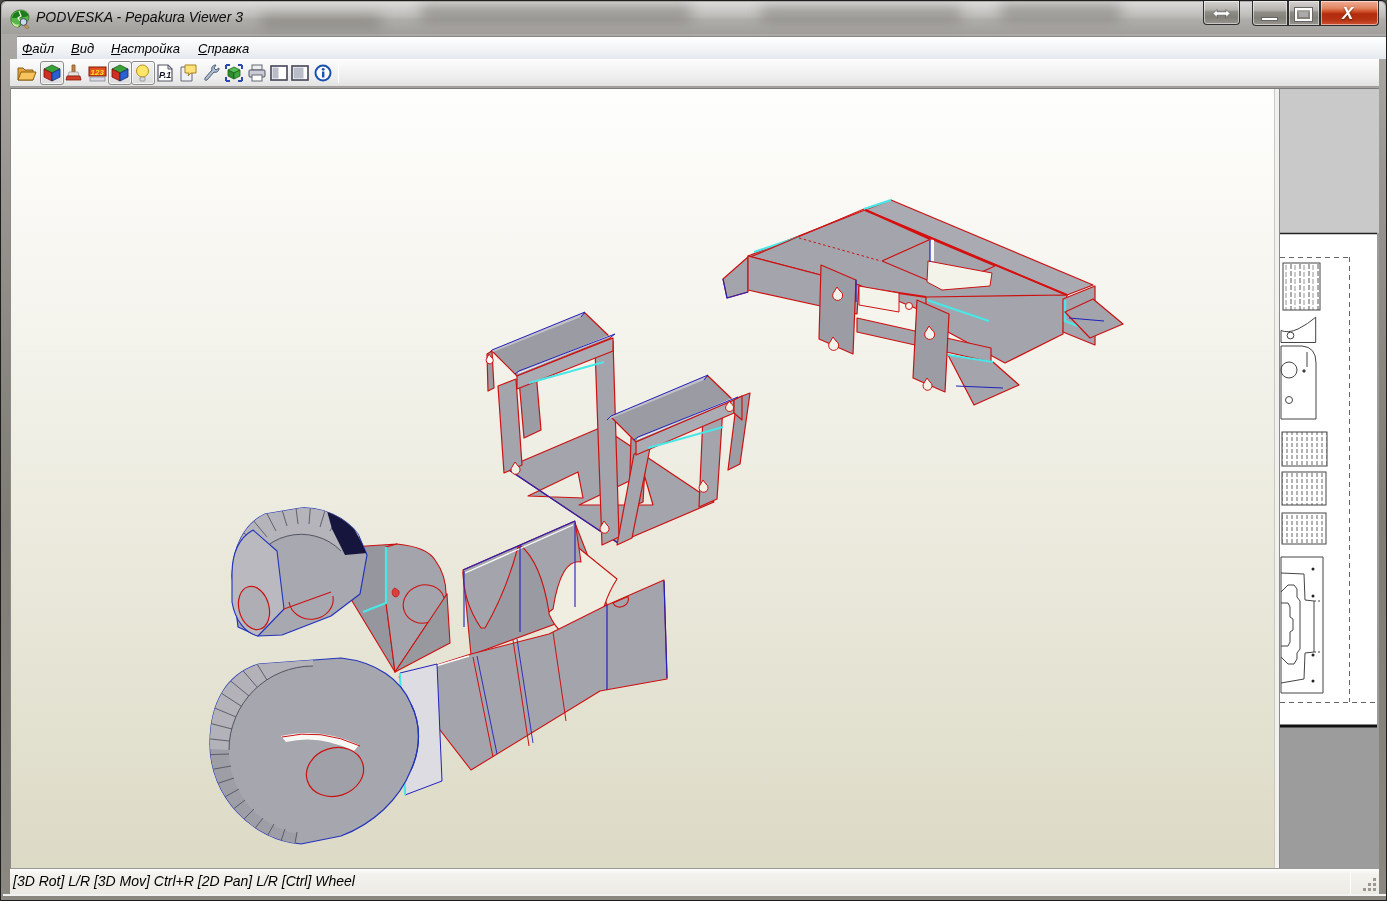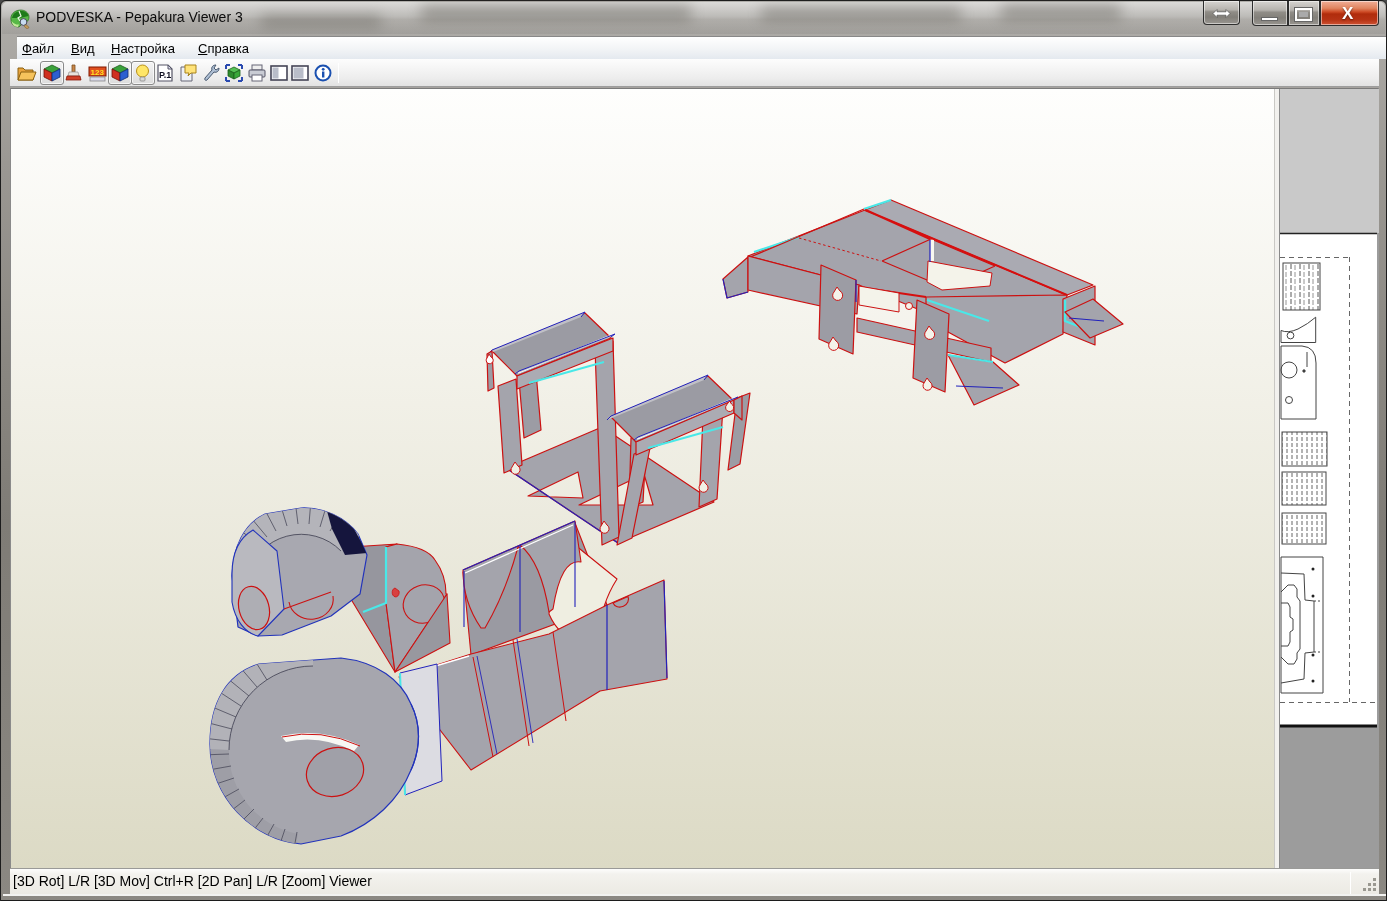--- a/index.html
+++ b/index.html
@@ -4,20 +4,21 @@
 <style>
   * { margin:0; padding:0; box-sizing:border-box; }
   html,body { width:1387px; height:901px; overflow:hidden; font-family:"Liberation Sans", sans-serif; }
   body { position:relative; background:#4a4a4a; }
   
   #frame {
     position:absolute; left:0; top:0; width:1387px; height:901px;
     background:linear-gradient(180deg,#b0aeaa 0%,#9b9893 18%,#8a8781 40%,#7f7c76 58%,#8b8882 100%);
     border:1px solid #1c1c1c;
     border-radius:6px 6px 0 0;
+    font-style:italic;
   }
   #frame::before{ content:""; position:absolute; left:1px; top:1px; right:1px; height:32px;
     border-radius:5px 5px 0 0;
     background:linear-gradient(180deg, rgba(255,255,255,0.55), rgba(255,255,255,0.18) 45%, rgba(255,255,255,0.02) 55%, rgba(0,0,0,0.06));
     pointer-events:none;}
   
   .blob { position:absolute; filter:blur(7px); background:#56534c; opacity:.4; }
   
   #appicon { position:absolute; left:9px; top:8px; width:20px; height:20px; }
   #title { position:absolute; left:35px; top:8px; font-size:14px; color:#0c0c0c; }
@@ -427,21 +428,21 @@
           <circle cx="33" cy="507" r="1.5" fill="#222" stroke="none"></circle>
           <circle cx="33" cy="566" r="1.5" fill="#222" stroke="none"></circle>
           <circle cx="33" cy="592" r="1.5" fill="#222" stroke="none"></circle>
         </g>
       </svg>
     </div>
   </div>
 
   <div id="sb-white"></div>
   <div id="statusbar">
-    <div id="st-left">[3D Rot] L/R [3D Mov] Ctrl+R [2D Pan] L/R [Zoom] Viewer</div>
+    <div id="st-left">[3D Rot] L/R [3D Mov] Ctrl+R [2D Pan] L/R [Ctrl] Wheel</div>
     <div id="st-sep"></div>
     <svg id="grip" viewBox="0 0 14 14">
       <g fill="#9a9890">
         <rect x="10" y="10" width="3" height="3"></rect>
           <rect x="10" y="5" width="3" height="3"></rect>
           <rect x="5" y="10" width="3" height="3"></rect>
         <rect x="10" y="0" width="3" height="3"></rect>
           <rect x="0" y="10" width="3" height="3"></rect>
           <rect x="5" y="5" width="3" height="3"></rect>
       </g>

